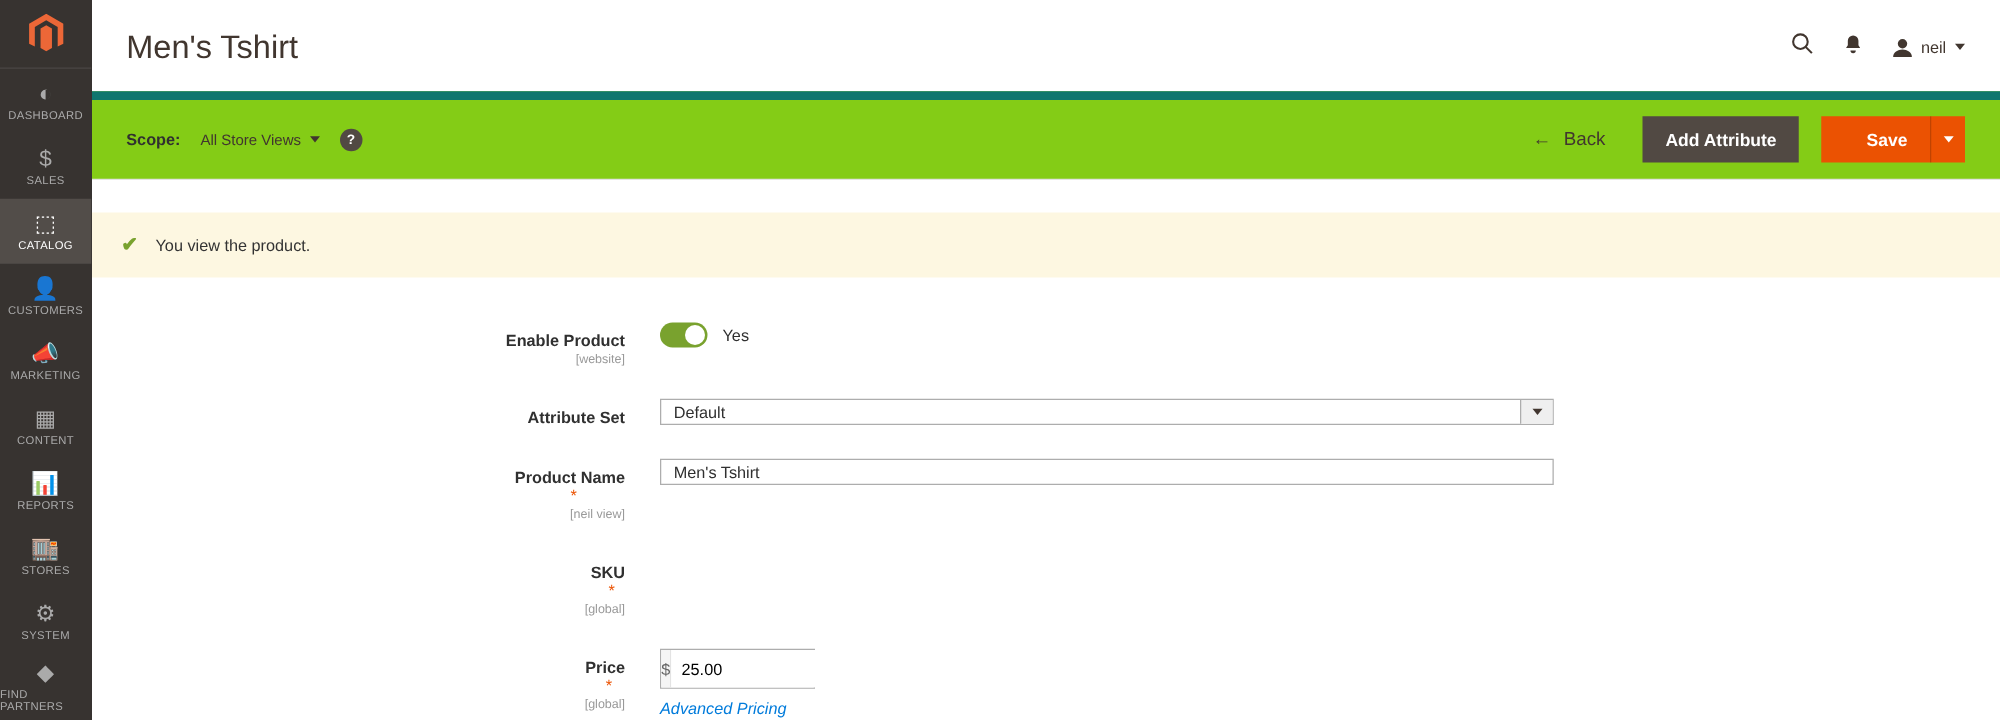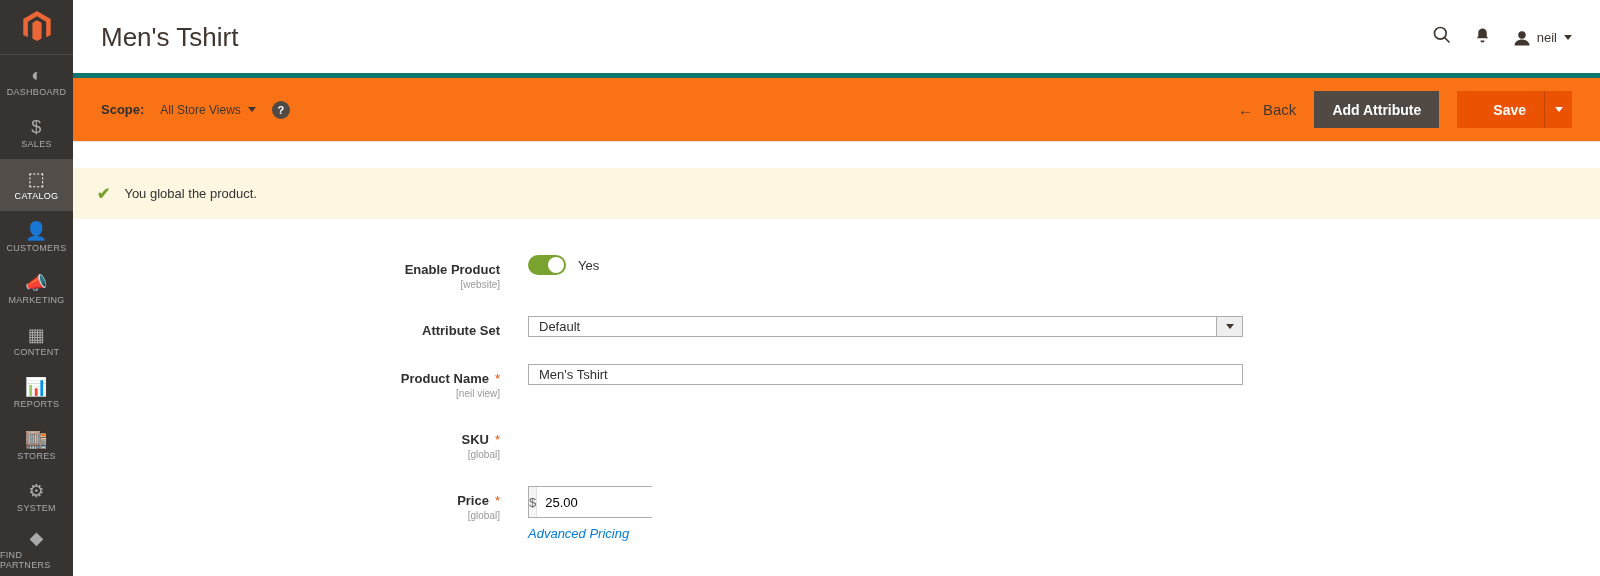--- a/index.html
+++ b/index.html
@@ -53,37 +53,37 @@
   .page-title { font-size:26px; font-weight:400; color:#41362f; }
   .top-actions { display:flex; align-items:center; gap:22px; color:#41362f;}
   .top-icon { font-size:18px; cursor:pointer; }
   .user-box { display:flex;align-items:center;gap:6px;cursor:pointer;font-size:13px;}
   .caret-down {
     width:0;height:0;border-left:4px solid transparent;border-right:4px solid transparent;border-top:5px solid #41362f;display:inline-block;margin-left:1px;
   }
 
   
   .toolbar {
-    background:#f97316;
-    border-top:5px solid #0f766e;
+    background:#84cc16;
+    border-top:7px solid #0f766e;
     border-bottom:1px solid #e3e3e3;
     padding:13px 28px;
     display:flex;align-items:center;justify-content:space-between;
   }
   .tb-left { display:flex;align-items:center;gap:16px; }
   .scope-label { font-weight:600; font-size:13px; }
   .scope-value { font-size:12px; color:#41362f; cursor:pointer; display:flex;align-items:center;gap:6px;}
   .help-bubble {
     display:inline-flex;align-items:center;justify-content:center;
     width:18px;height:18px;border-radius:50%;background:#514943;color:#fff;font-size:11px;font-weight:700;cursor:pointer;
   }
   .tb-right { display:flex;align-items:center;gap:18px; }
   .back-link { display:flex;align-items:center;gap:10px;cursor:pointer;font-size:15px;color:#41362f;}
   .btn { display:inline-flex;align-items:center;justify-content:center;height:37px;padding:0 18px;font-size:14px;font-weight:600;border:none;cursor:pointer;}
-  .btn-dark { background:#514943;color:#fff; }
+  .btn-dark { background:#514943;color:#fff;margin-left:12px; }
   .btn-orange { background:#eb5202;color:#fff;padding-left:36px; }
   .split-wrap{display:flex;}
   .split-caret { width:28px;padding:0;display:flex;align-items:center;justify-content:center; border-left:1px solid rgba(0,0,0,.18);}
   .btn-orange .caret-down{border-top-color:#fff;}
 
   
   .message {
     margin: 26px 0 0 0;
     background:#fdf7e1;
     padding:16px 24px;
@@ -98,21 +98,21 @@
   .form-row{ display:flex; align-items:flex-start; margin-bottom:26px; }
   .form-label{
     width:455px; min-width:455px;
     text-align:right; padding-right:28px; padding-top:7px;
     display:flex; flex-direction:column; align-items:flex-end; gap:2px;
     font-size:13px;
   }
   .form-label .lbl-main{font-weight:600;color:#303030;}
   .form-label .lbl-sub{font-size:10px;color:#999;}
   .req-star{color:#eb5202;margin-left:6px;}
-  .label-req{display:flex;align-items:center;}
+  .label-req{display:flex;align-items:center;flex-direction:column;}
   .form-field{flex:0 0 720px;max-width:720px;display:flex;flex-direction:column;align-items:flex-start;gap:8px;}
 
   .toggle{
     position:relative;width:38px;height:20px;border-radius:10px;background:#79a22e;cursor:pointer;
   }
   .toggle-knob{position:absolute;top:2px;left:20px;width:16px;height:16px;border-radius:50%;background:#fff;}
   .toggle-row{display:flex;align-items:center;gap:12px;font-size:13px;color:#303030;}
 
   .select, .text-input{
     border:1px solid #adadad;background:#fff;height:21px;font-size:13px;color:#303030;
@@ -224,21 +224,21 @@
         <button class="btn btn-orange">Save</button>
         <button class="btn btn-orange split-caret">
           <span class="caret-down"></span>
         </button>
       </div>
     </div>
   </div>
 
   <div class="message">
     <span class="check-ic">✔</span>
-    <span>You global the product.</span>
+    <span>You view the product.</span>
   </div>
 
   <div class="form-wrap">
 
     <div class="form-row">
       <div class="form-label">
         <span class="lbl-main">Enable Product</span>
         <span class="lbl-sub">[website]</span>
       </div>
       <div class="form-field">

